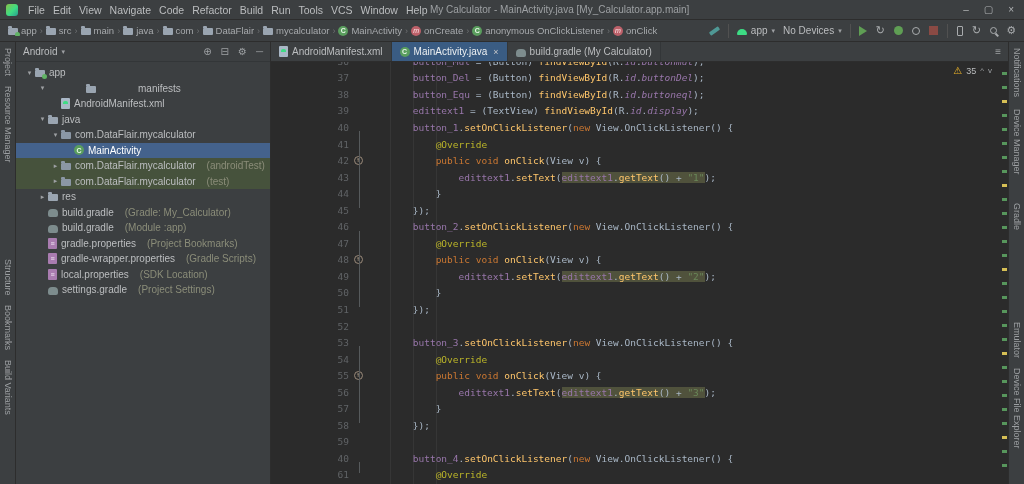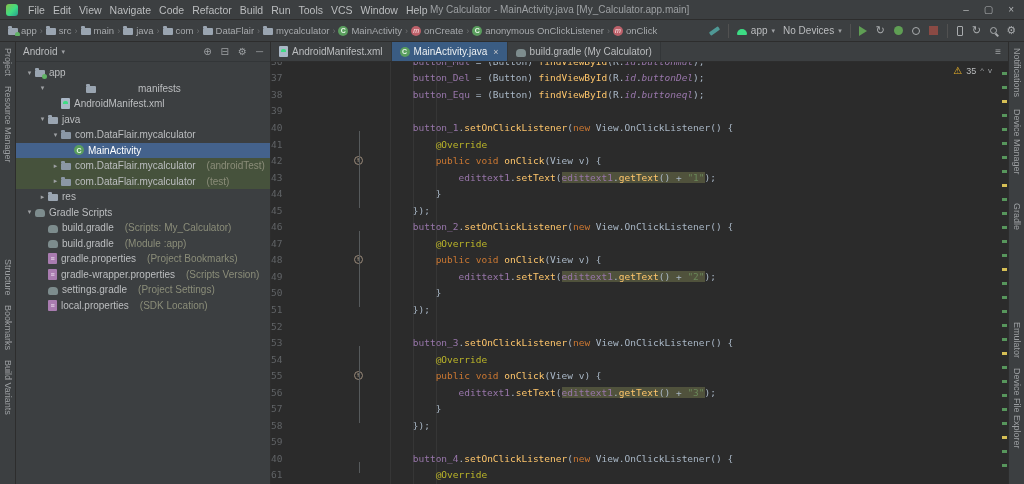--- a/index.html
+++ b/index.html
@@ -96,21 +96,21 @@
   .tabbar{height:20px;background:#3c3f41;border-bottom:1px solid #2d2d2d;display:flex;align-items:stretch;flex:none}
   .tab{display:flex;align-items:center;gap:4px;padding:0 8px;font-size:10px;color:#bbbdbf;border-right:1px solid #333638}
   .tab.active{background:var(--active-tab-blue,#3a5c83);color:#eceff1}
   .tab .close{font-size:9px;color:#c5c7c9;margin-left:2px}
   .tab-more{margin-left:auto;align-self:center;padding:0 7px;color:#9da0a3;font-size:10px}
 
   .editor{flex:1;position:relative;background:var(--editor-bg,#2b2b2b);overflow:hidden;
     font-family:"DejaVu Sans Mono","Liberation Mono",monospace}
   .lines{position:absolute;top:-9px;left:0;right:0}
   .cl{height:16.55px;display:flex;align-items:center;font-size:9.5px}
-  .ln{width:78px;color:#606366;flex:none}
+  .ln{width:78px;text-align:right;color:#606366;flex:none}
   .gut{width:18px;flex:none;display:flex;align-items:center;justify-content:center}
   .ov-ic{width:9px;height:9px;border:1px solid #9a8a7a;border-radius:50%;color:#b5a48f;font-size:7px;
     display:flex;align-items:center;justify-content:center;line-height:1}
   .code{white-space:pre}
   .tk-p{color:#a9b7c6}
   .tk-k{color:var(--keyword-orange,#cc7832)}
   .tk-m{color:var(--method-yellow,#ffc66b)}
   .tk-f{color:var(--field-purple,#9876aa)}
   .tk-fi{color:var(--field-purple,#9876aa);font-style:italic}
   .tk-s{color:var(--string-green,#6a8759)}
@@ -305,60 +305,55 @@
             <span class="chevron">▸</span>
             <span class="ic ic-package"></span>
             <span class="tree-label">com.DataFlair.mycalculator</span>
             <span class="tree-suffix">(test)</span>
           </div>
           <div class="tree-row" style="padding-left: 21px;">
             <span class="chevron">▸</span>
             <span class="ic ic-folder"></span>
             <span class="tree-label">res</span>
           </div>
-          <div class="tree-row" style="padding-left: 8px;">
-            <span class="chevron">▾</span>
-            <span class="ic ic-gradle"></span>
-            <span class="tree-label">Gradle Scripts</span>
-          </div>
           <div class="tree-row" style="padding-left: 21px;">
             <span class="chevron"></span>
             <span class="ic ic-gradle"></span>
             <span class="tree-label">build.gradle</span>
-            <span class="tree-suffix">(Scripts: My_Calculator)</span>
+            <span class="tree-suffix">(Gradle: My_Calculator)</span>
           </div>
           <div class="tree-row" style="padding-left: 21px;">
             <span class="chevron"></span>
             <span class="ic ic-gradle"></span>
             <span class="tree-label">build.gradle</span>
             <span class="tree-suffix">(Module :app)</span>
           </div>
           <div class="tree-row" style="padding-left: 21px;">
             <span class="chevron"></span>
             <span class="ic ic-props">≡</span>
             <span class="tree-label">gradle.properties</span>
             <span class="tree-suffix">(Project Bookmarks)</span>
           </div>
           <div class="tree-row" style="padding-left: 21px;">
             <span class="chevron"></span>
             <span class="ic ic-props">≡</span>
             <span class="tree-label">gradle-wrapper.properties</span>
-            <span class="tree-suffix">(Scripts Version)</span>
+            <span class="tree-suffix">(Gradle Scripts)</span>
+          </div>
+          <div class="tree-row" style="padding-left: 21px;">
+            <span class="chevron"></span>
+            <span class="ic ic-props">≡</span>
+            <span class="tree-label">local.properties</span>
+            <span class="tree-suffix">(SDK Location)</span>
           </div>
           <div class="tree-row" style="padding-left: 21px;">
             <span class="chevron"></span>
             <span class="ic ic-gradle"></span>
             <span class="tree-label">settings.gradle</span>
             <span class="tree-suffix">(Project Settings)</span>
-          </div>
-          <div class="tree-row" style="padding-left: 21px;">
-            <span class="chevron"></span>
-            <span class="ic ic-props">≡</span>
-            <span class="tree-label">local.properties</span>
-            <span class="tree-suffix">(SDK Location)</span>
           </div>
         </div>
     </div>
 
     <div class="editor-col">
       <div class="tabbar" id="tabbar">
           <div class="tab">
             <span class="ic ic-android-file"></span>
             <span class="tab-label">AndroidManifest.xml</span>
           </div>
@@ -389,20 +384,21 @@
               <span class="code"><span class="tk-p">        </span><span class="tk-f">button_Del</span><span class="tk-p"> = (Button) </span><span class="tk-m">findViewById</span><span class="tk-p">(R.</span><span class="tk-fi">id</span><span class="tk-p">.</span><span class="tk-fi">buttonDel</span><span class="tk-p">);</span></span>
             </div>
             <div class="cl">
               <span class="ln">38</span>
               <span class="gut"></span>
               <span class="code"><span class="tk-p">        </span><span class="tk-f">button_Equ</span><span class="tk-p"> = (Button) </span><span class="tk-m">findViewById</span><span class="tk-p">(R.</span><span class="tk-fi">id</span><span class="tk-p">.</span><span class="tk-fi">buttoneql</span><span class="tk-p">);</span></span>
             </div>
             <div class="cl">
               <span class="ln">39</span>
               <span class="gut"></span>
+              <span class="code"><span class="tk-p">        </span><span class="tk-f">edittext1</span><span class="tk-p"> = (TextView) </span><span class="tk-m">findViewById</span><span class="tk-p">(R.</span><span class="tk-fi">id</span><span class="tk-p">.</span><span class="tk-fi">display</span><span class="tk-p">);</span></span>
             </div>
             <div class="cl">
               <span class="ln">40</span>
               <span class="gut"></span>
               <span class="code"><span class="tk-p">        </span><span class="tk-f">button_1</span><span class="tk-p">.</span><span class="tk-m">setOnClickListener</span><span class="tk-p">(</span><span class="tk-k">new</span><span class="tk-p"> View.OnClickListener() {</span></span>
             </div>
             <div class="cl">
               <span class="ln">41</span>
               <span class="gut"></span>
               <span class="code"><span class="tk-p">            </span><span class="tk-a">@Override</span></span>

